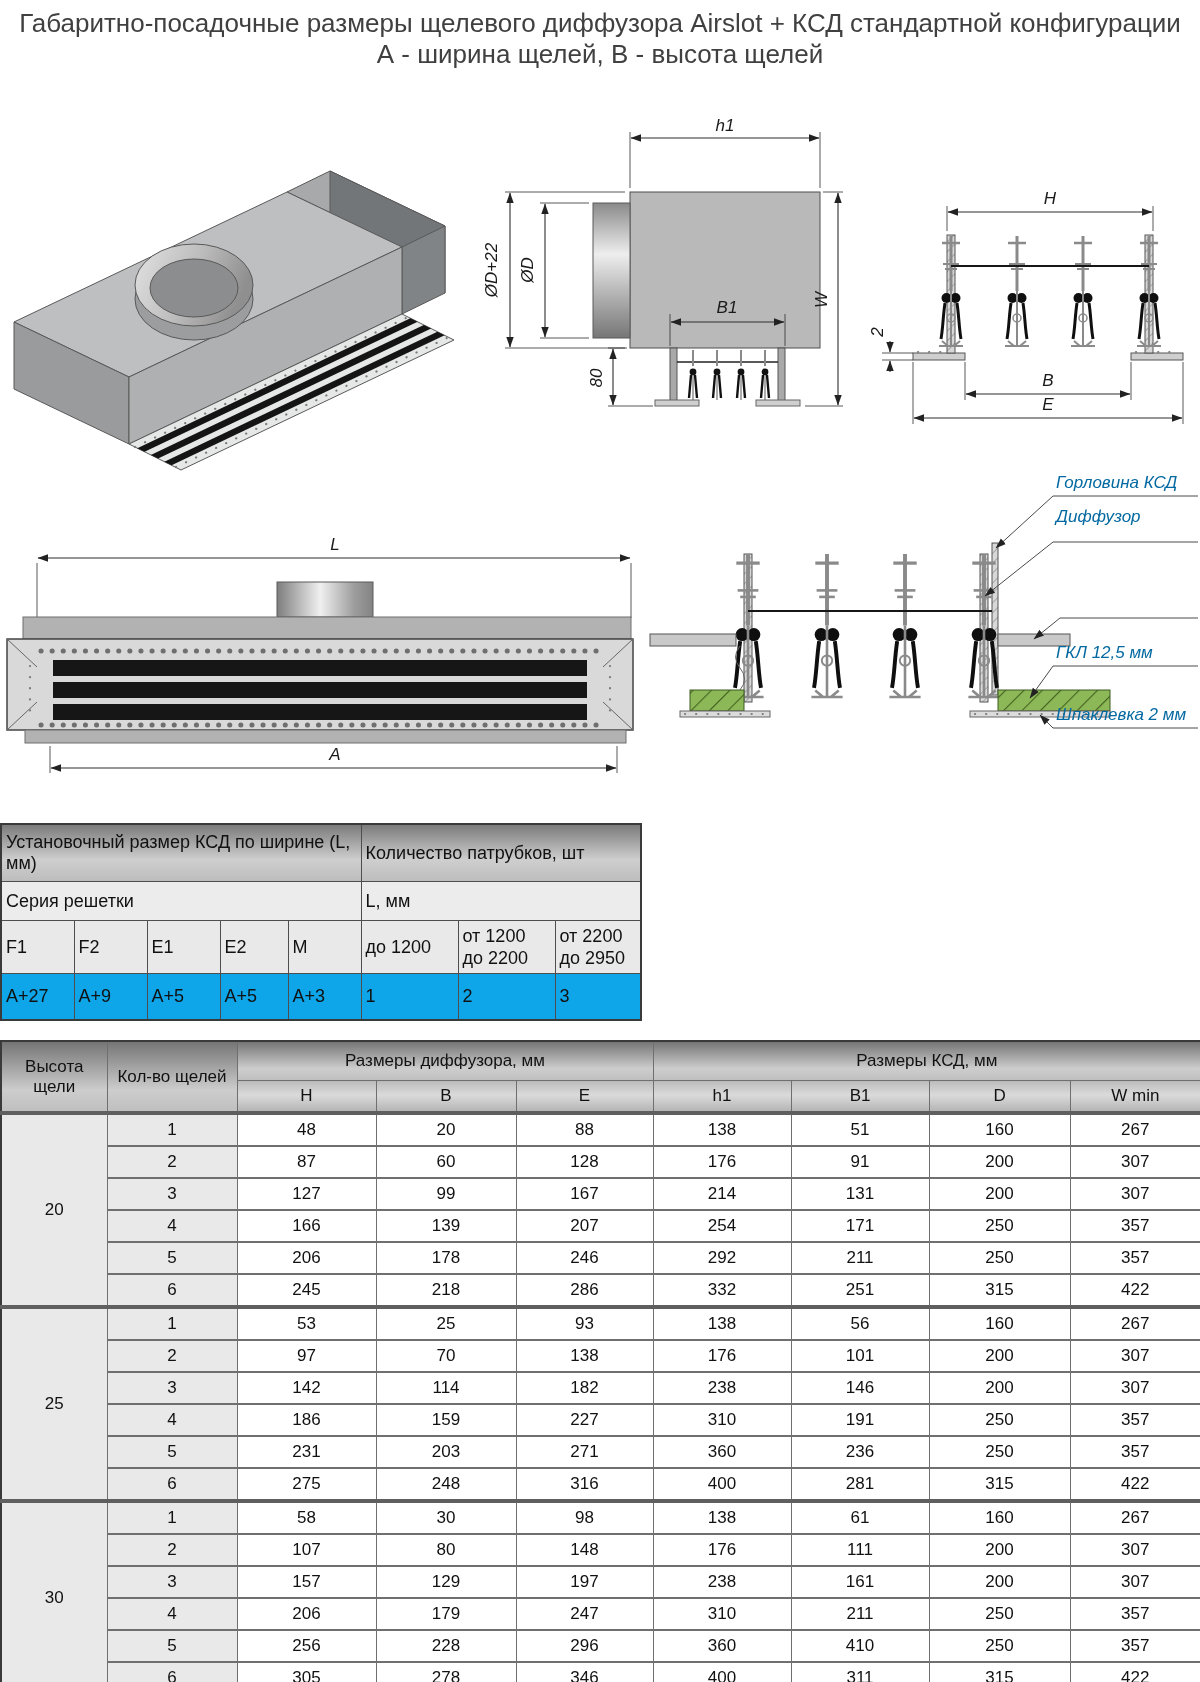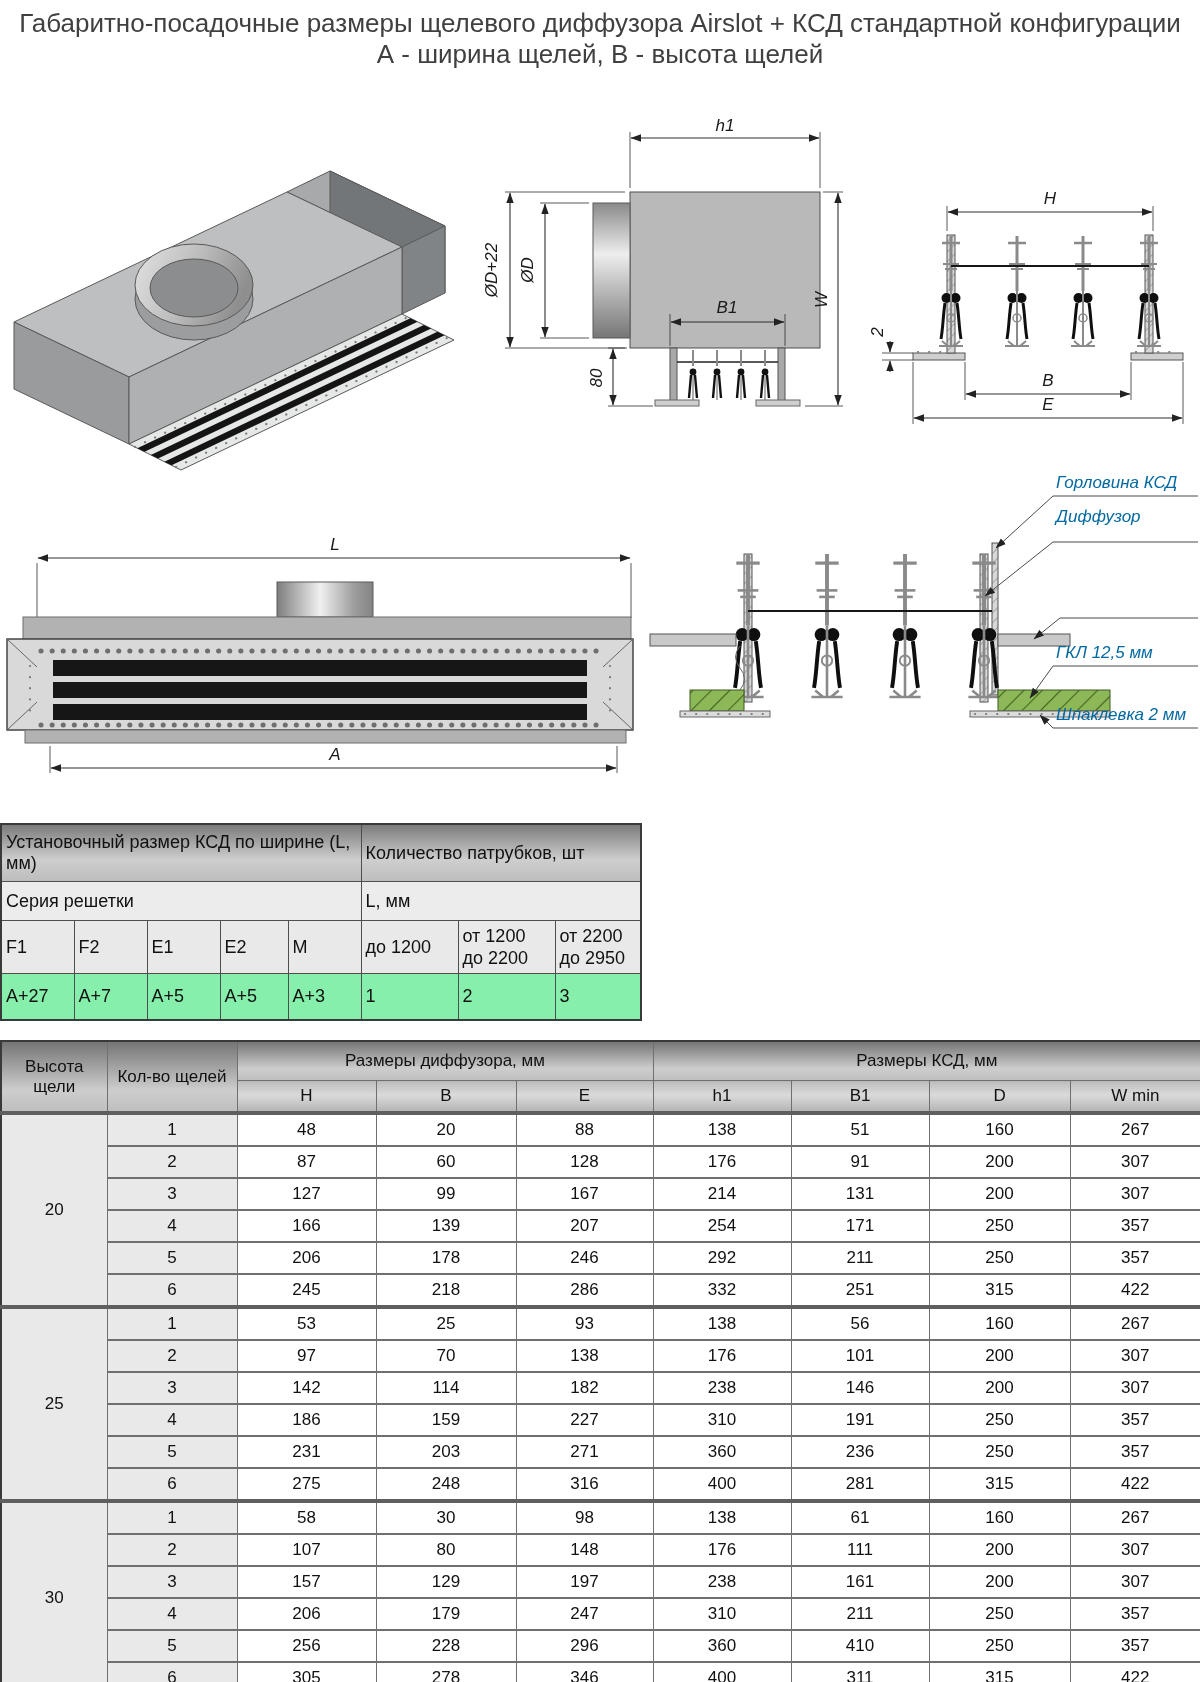--- a/index.html
+++ b/index.html
@@ -25,21 +25,21 @@
              color:#0369a1; text-align:left; }
 
   
   .t1 { position:absolute; left:0; top:823px; border-collapse:collapse; table-layout:fixed;
         font-size:18px; text-align:left; }
   .t1 td { border:1px solid #4e4e4e; vertical-align:middle; padding:2px 4px; }
   .t1 { border:2px solid #3a3a3a; }
   .t1 .t1-head td { height:52px; background:linear-gradient(180deg,#7b7b7b 0%,#cecece 62%,#bdbdbd 100%); }
   .t1 .t1-sub td  { height:34px; background:#ececec; }
   .t1 .t1-series td { height:48px; background:#e9e9e9; line-height:22px; }
-  .t1 .t1-values td { height:41px; background:#86efac; }
+  .t1 .t1-values td { height:41px; background:#0ea5e9; }
 
   
   .t2 { position:absolute; left:0; top:1040px; border-collapse:collapse; table-layout:fixed;
         width:1200px; font-size:17px; text-align:center; border:2px solid #3a3a3a; }
   .t2 th, .t2 td { border:1px solid #6f6f6f; vertical-align:middle; font-weight:400; }
   .t2 thead tr:first-child th { height:36px;
         background:linear-gradient(180deg,#757575 0%,#cdcdcd 70%,#bfbfbf 100%); }
   .t2 thead tr:last-child th { height:28px;
         background:linear-gradient(180deg,#bdbdbd 0%,#dadada 45%,#b4b4b4 100%); }
   .t2 tbody { border-top:4px solid #5f5f5f; }
@@ -343,21 +343,21 @@
       <td>F2</td>
       <td>E1</td>
       <td>E2</td>
       <td>M</td>
       <td>до 1200</td>
       <td>от 1200 до 2200</td>
       <td>от 2200 до 2950</td>
     </tr>
     <tr class="t1-values">
       <td>A+27</td>
-      <td>A+7</td>
+      <td>A+9</td>
       <td>A+5</td>
       <td>A+5</td>
       <td>A+3</td>
       <td>1</td>
       <td>2</td>
       <td>3</td>
     </tr>
   </tbody>
     </table>
 

